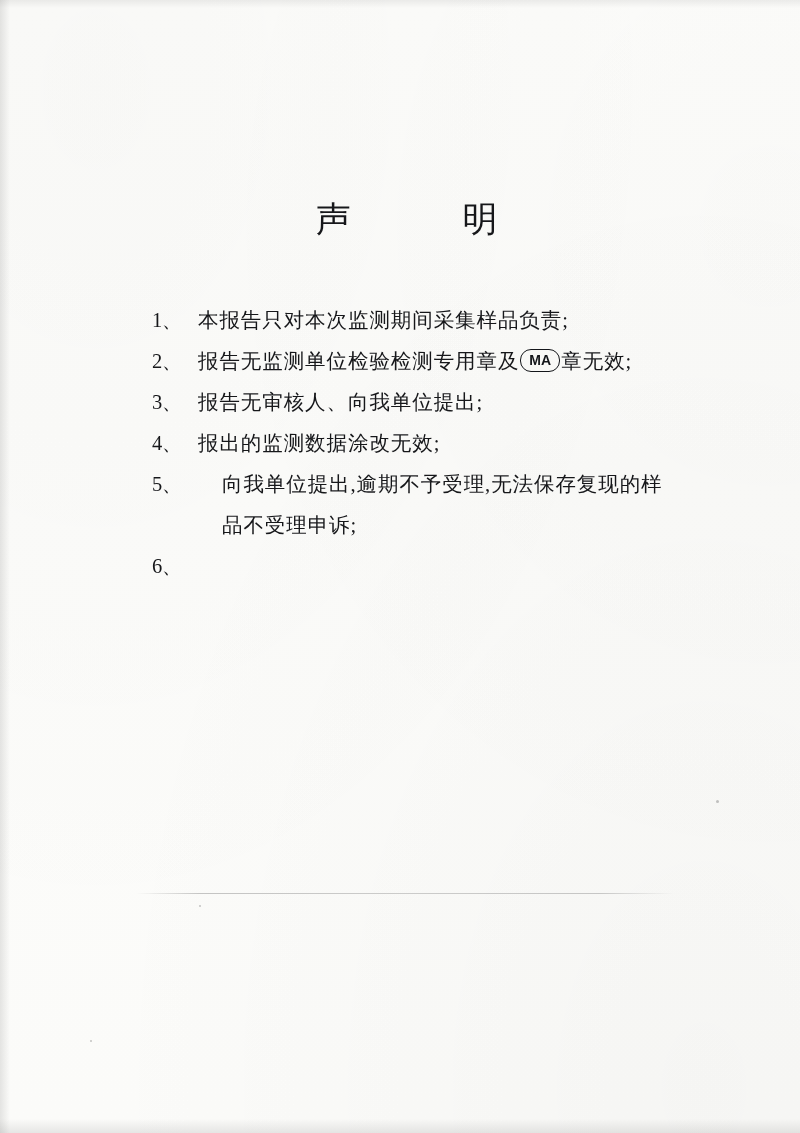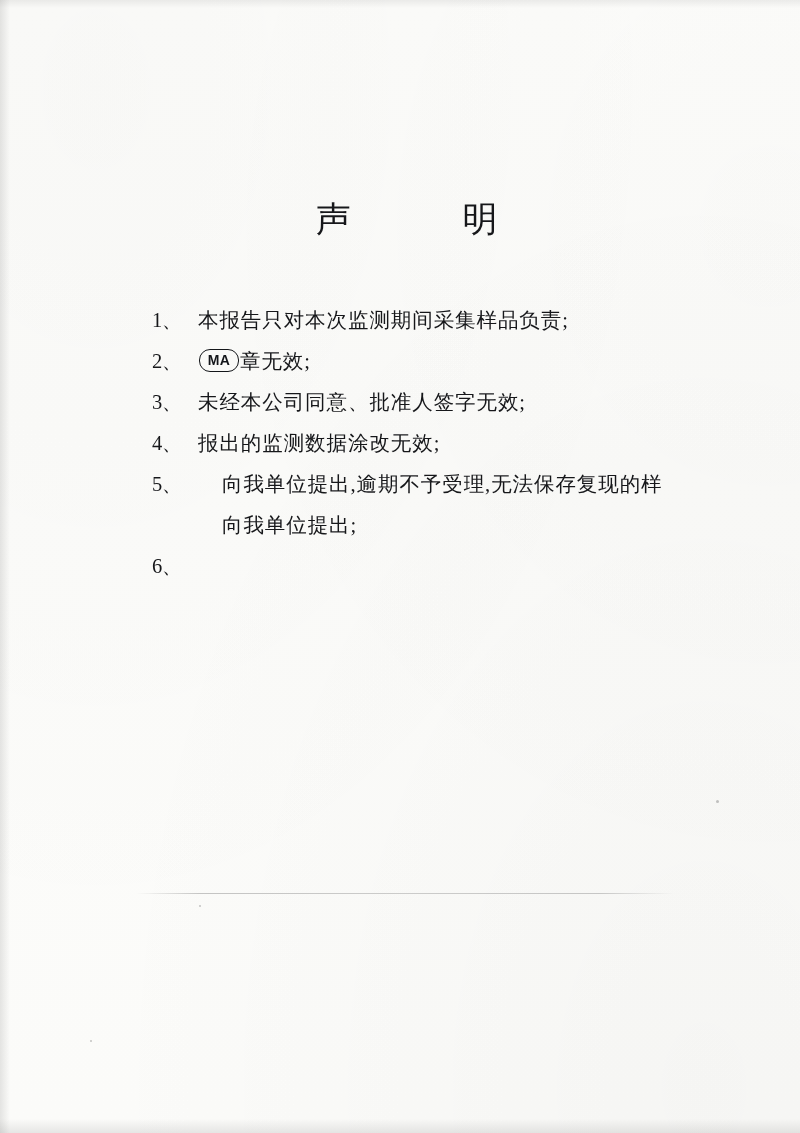--- a/index.html
+++ b/index.html
@@ -161,36 +161,36 @@
 
   <div class="clauses">
 
     <div class="clause">
       <span class="num">1、</span>
       <span class="body">本报告只对本次监测期间采集样品负责;</span>
     </div>
 
     <div class="clause">
       <span class="num">2、</span>
-      <span class="body"><span class="ma-seal"><span class="ring"></span><span class="txt">MA</span></span><span>章无效;</span></span>
+      <span class="body"><span>报告无监测单位检验检测专用章及</span><span class="ma-seal"><span class="ring"></span><span class="txt">MA</span></span><span>章无效;</span></span>
     </div>
 
     <div class="clause">
       <span class="num">3、</span>
-      <span class="body">未经本公司同意、批准人签字无效;</span>
+      <span class="body">报告无审核人、向我单位提出;</span>
     </div>
 
     <div class="clause">
       <span class="num">4、</span>
       <span class="body">报出的监测数据涂改无效;</span>
     </div>
 
     <div class="clause">
       <span class="num">5、</span>
-      <span class="body"><span class="cont">向我单位提出,逾期不予受理,无法保存复现的样</span><span class="cont">向我单位提出;</span></span>
+      <span class="body"><span class="cont">向我单位提出,逾期不予受理,无法保存复现的样</span><span class="cont">品不受理申诉;</span></span>
     </div>
 
     <div class="clause">
       <span class="num">6、</span>
       <span class="body"></span>
     </div>
 
   </div>
 
   <div class="fold-line"></div>

